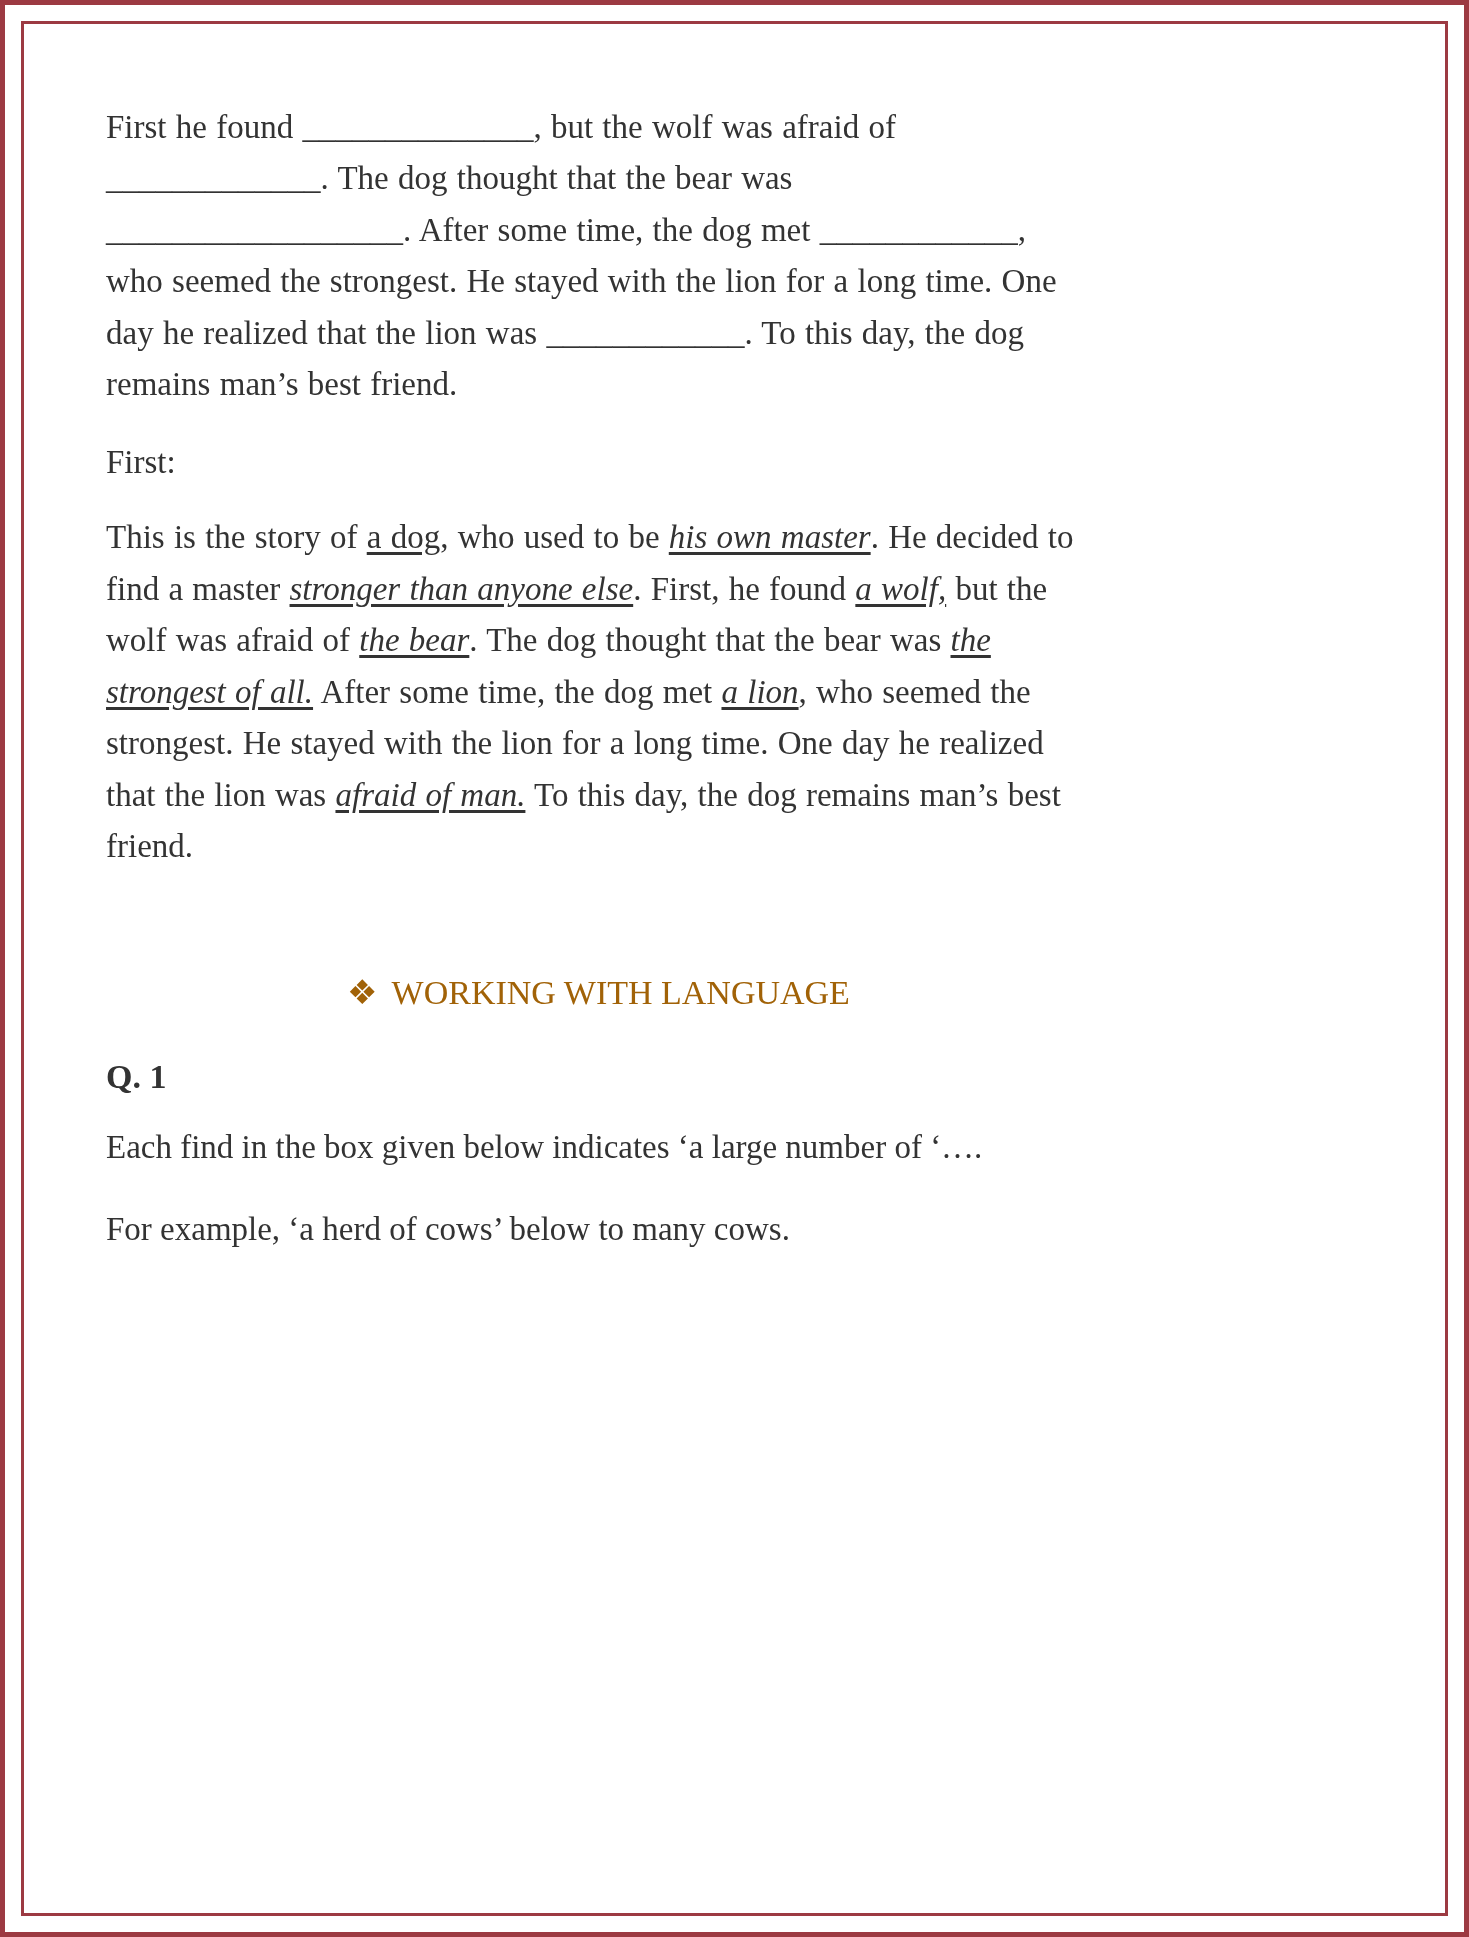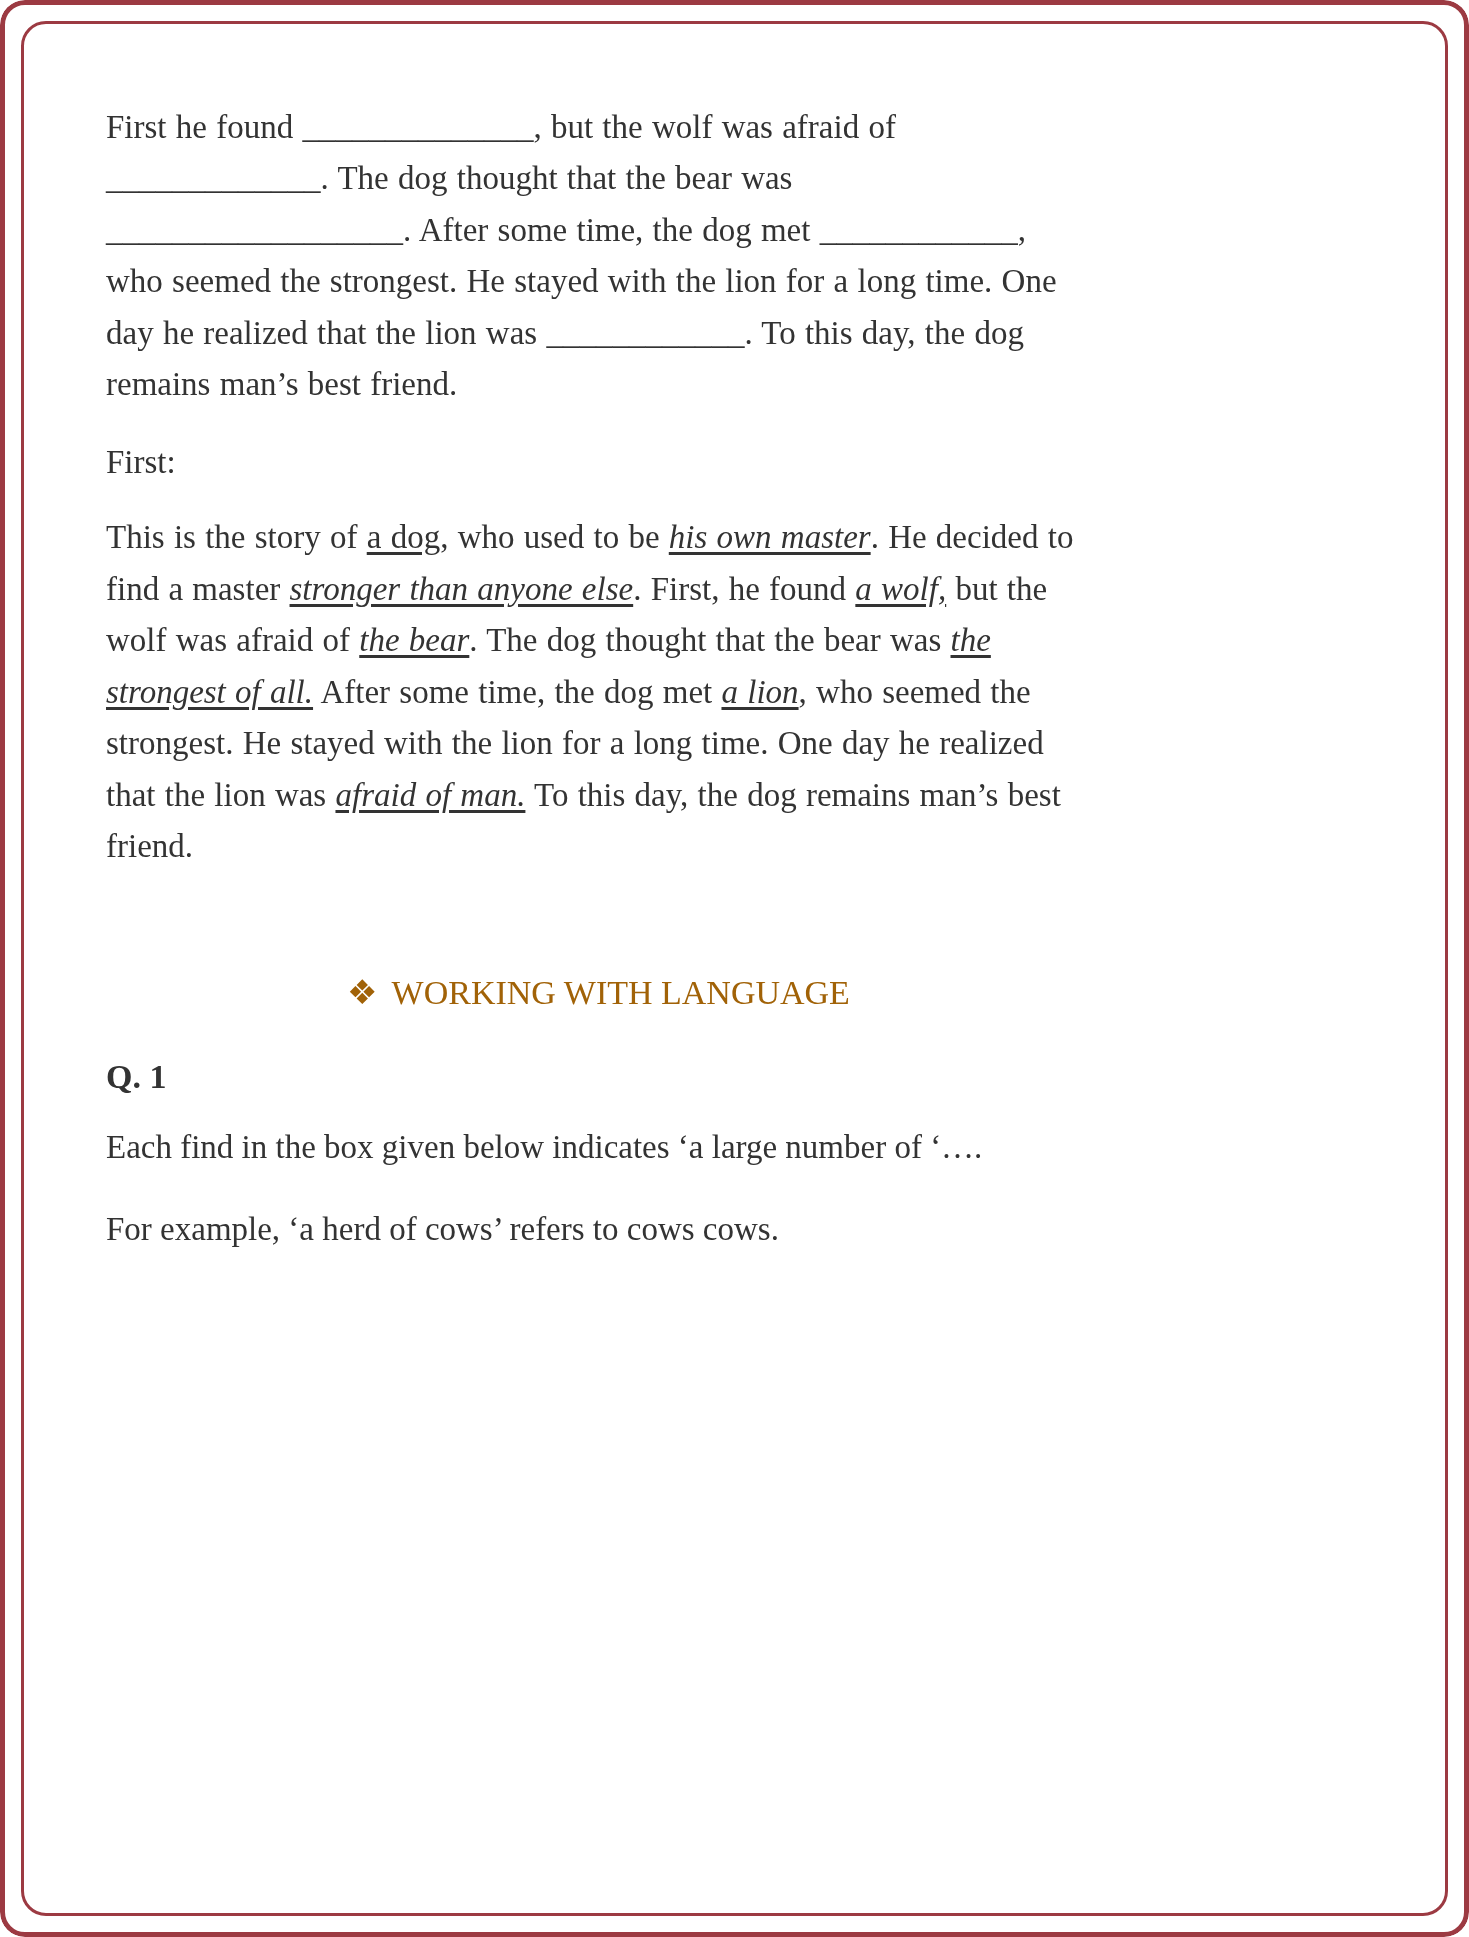--- a/index.html
+++ b/index.html
@@ -1,20 +1,20 @@
 <!DOCTYPE html>
 <html><head>
 <meta charset="utf-8">
 <style>
   html, body {
     margin: 0;
     padding: 0;
     background: #ffffff;
   }
-  * { box-sizing: border-box; border-radius: 25px; }
+  * { box-sizing: border-box; }
   .page-outer {
     width: 1469px;
     height: 1937px;
     border: 5px solid #9c3a42;
     padding: 16px;
     background: #ffffff;
     font-family: "Liberation Serif", "DejaVu Serif", serif;
     color: #333333;
   }
   .page-inner {
@@ -86,16 +86,16 @@
     <p class="doc-paragraph"><span>This is the story of </span><span class="seg-underline">a dog</span><span>, who used to be </span><span class="seg-italic-underline">his own master</span><span>. He decided to find a master </span><span class="seg-italic-underline">stronger than anyone else</span><span>. First, he found </span><span class="seg-italic-underline">a wolf,</span><span> but the wolf was afraid of </span><span class="seg-italic-underline">the bear</span><span>. The dog thought that the bear was </span><span class="seg-italic-underline">the strongest of all.</span><span> After some time, the dog met </span><span class="seg-italic-underline">a lion</span><span>, who seemed the strongest. He stayed with the lion for a long time. One day he realized that the lion was </span><span class="seg-italic-underline">afraid of man.</span><span> To this day, the dog remains man’s best friend.</span></p>
 
     <div class="section-heading">
       <span class="ornament">❖</span><span>WORKING WITH LANGUAGE</span>
     </div>
 
     <p class="question-number">Q. 1</p>
 
     <p class="question-text">Each find in the box given below indicates ‘a large number of ‘….</p>
 
-    <p class="example-text">For example, ‘a herd of cows’ refers to cows cows.</p>
+    <p class="example-text">For example, ‘a herd of cows’ below to many cows.</p>
 
   </div>
 </div>
 
 </body></html>

